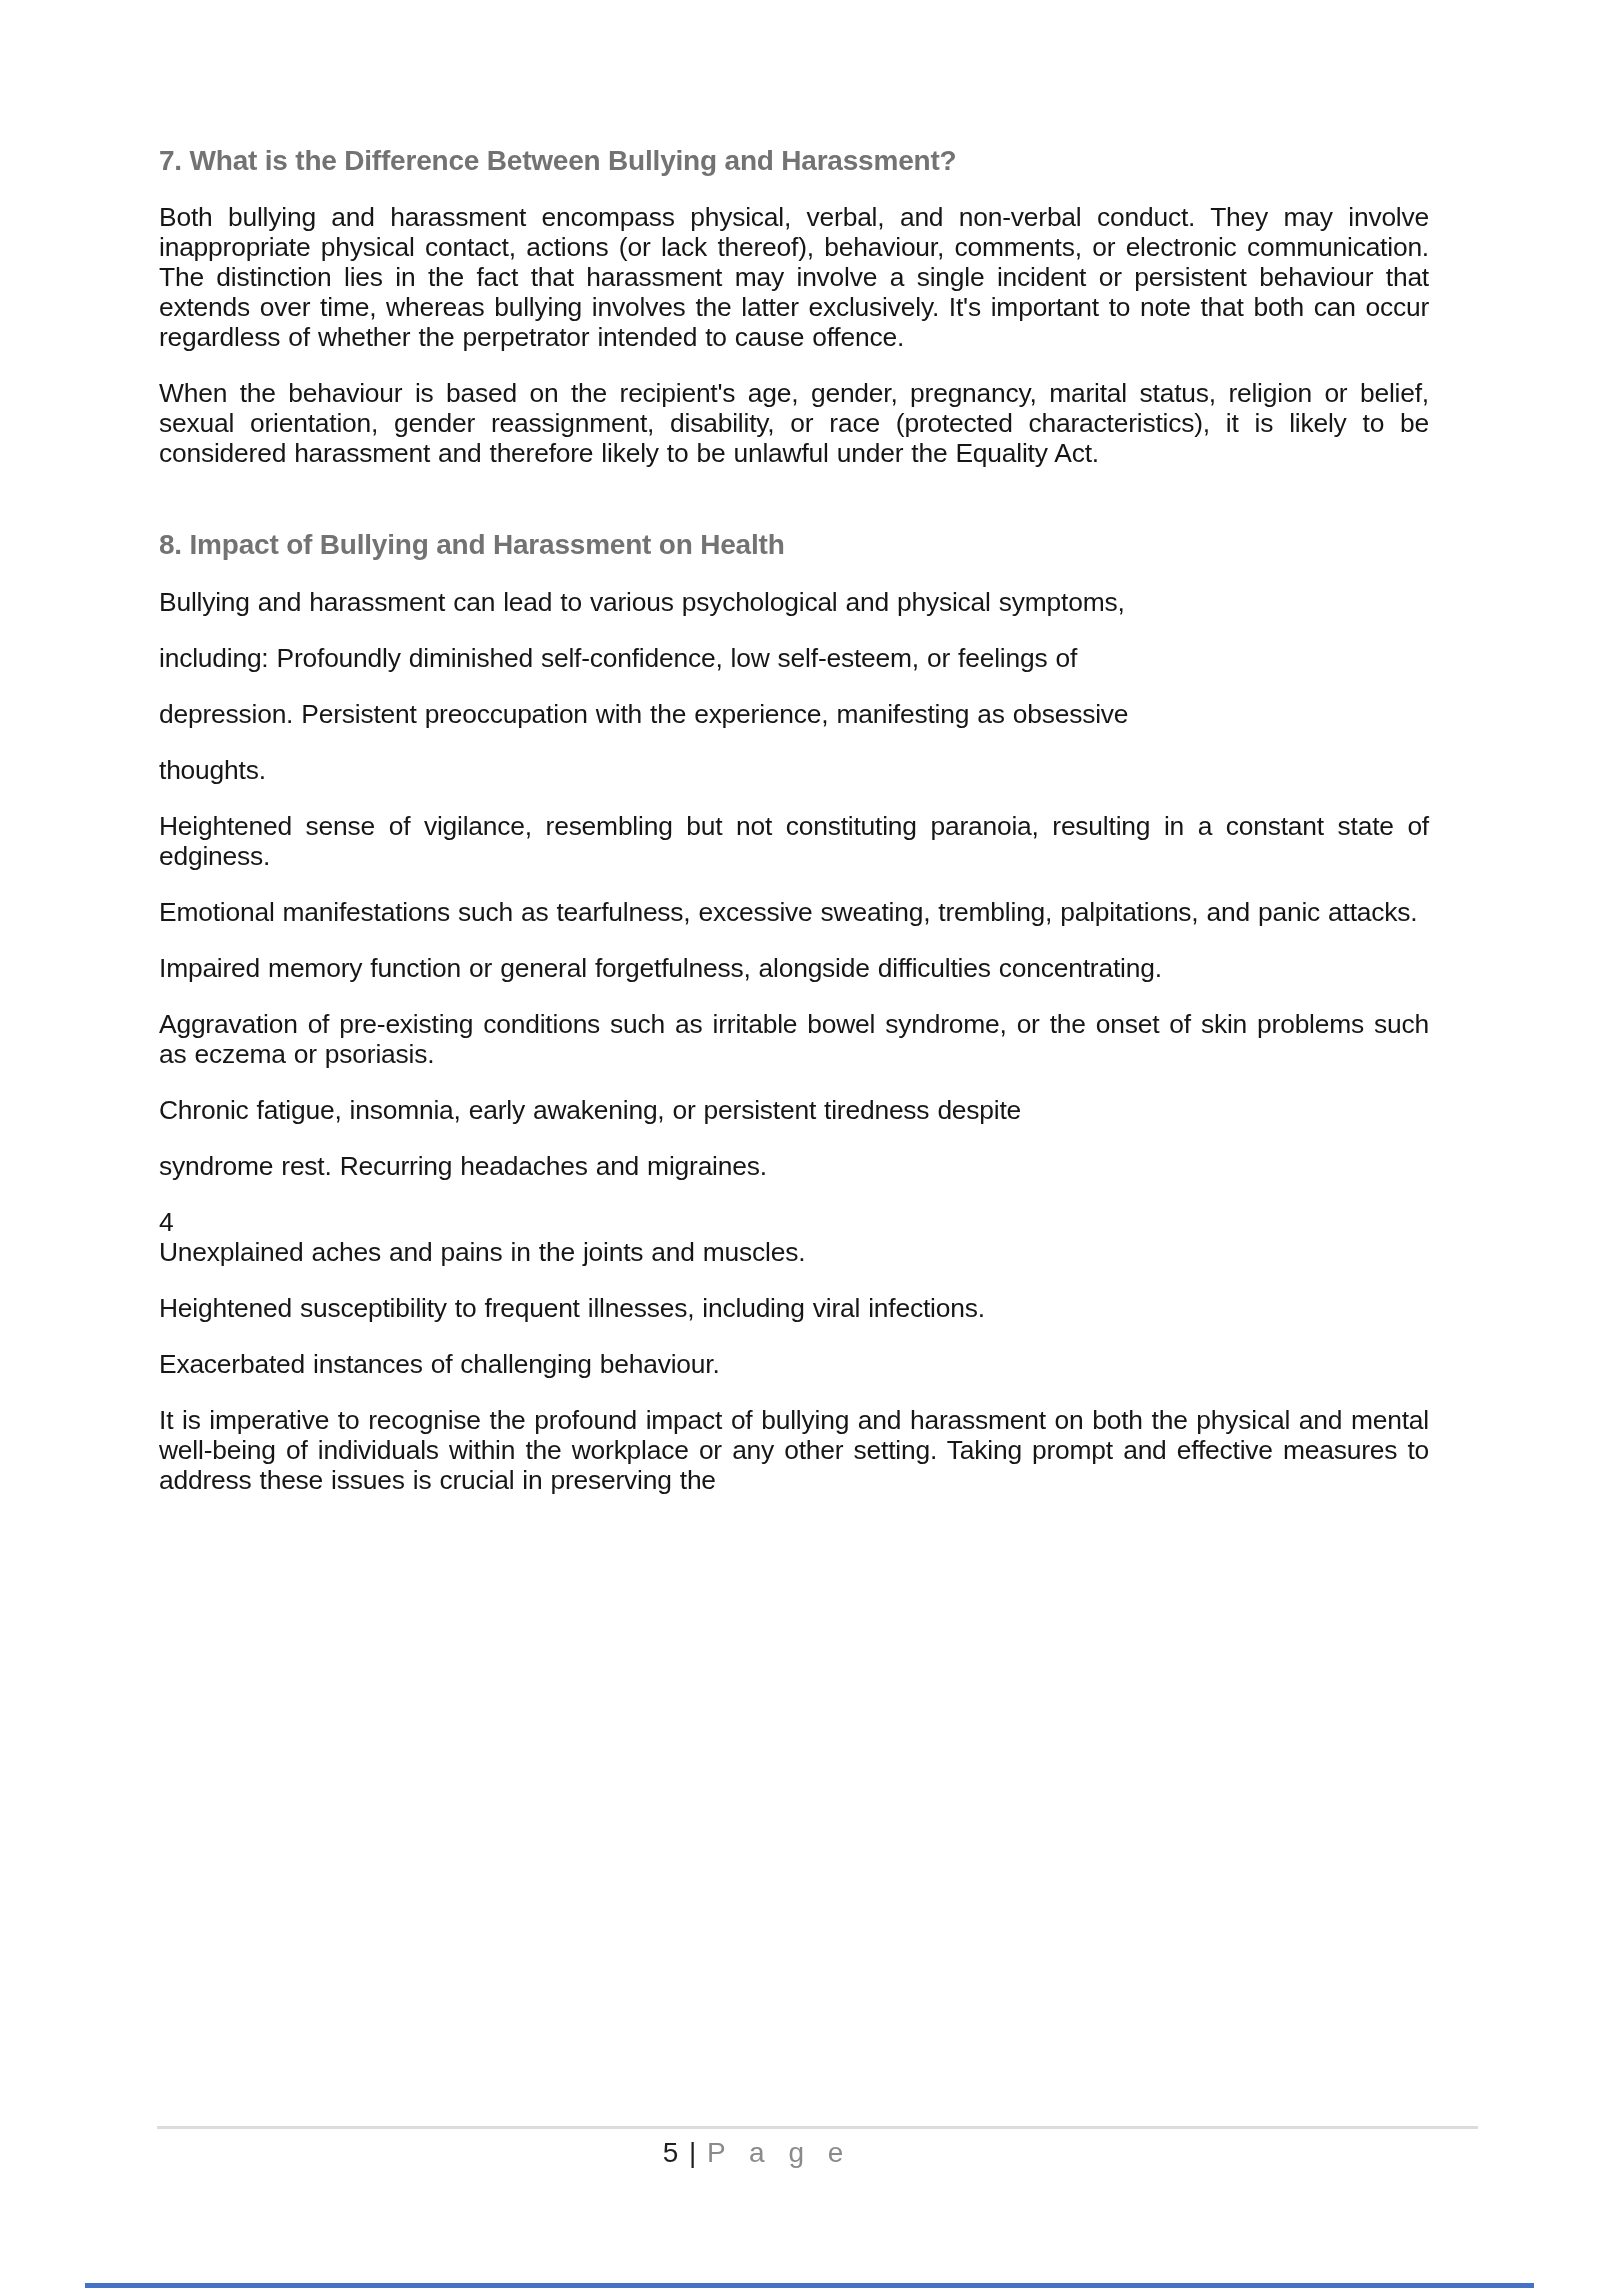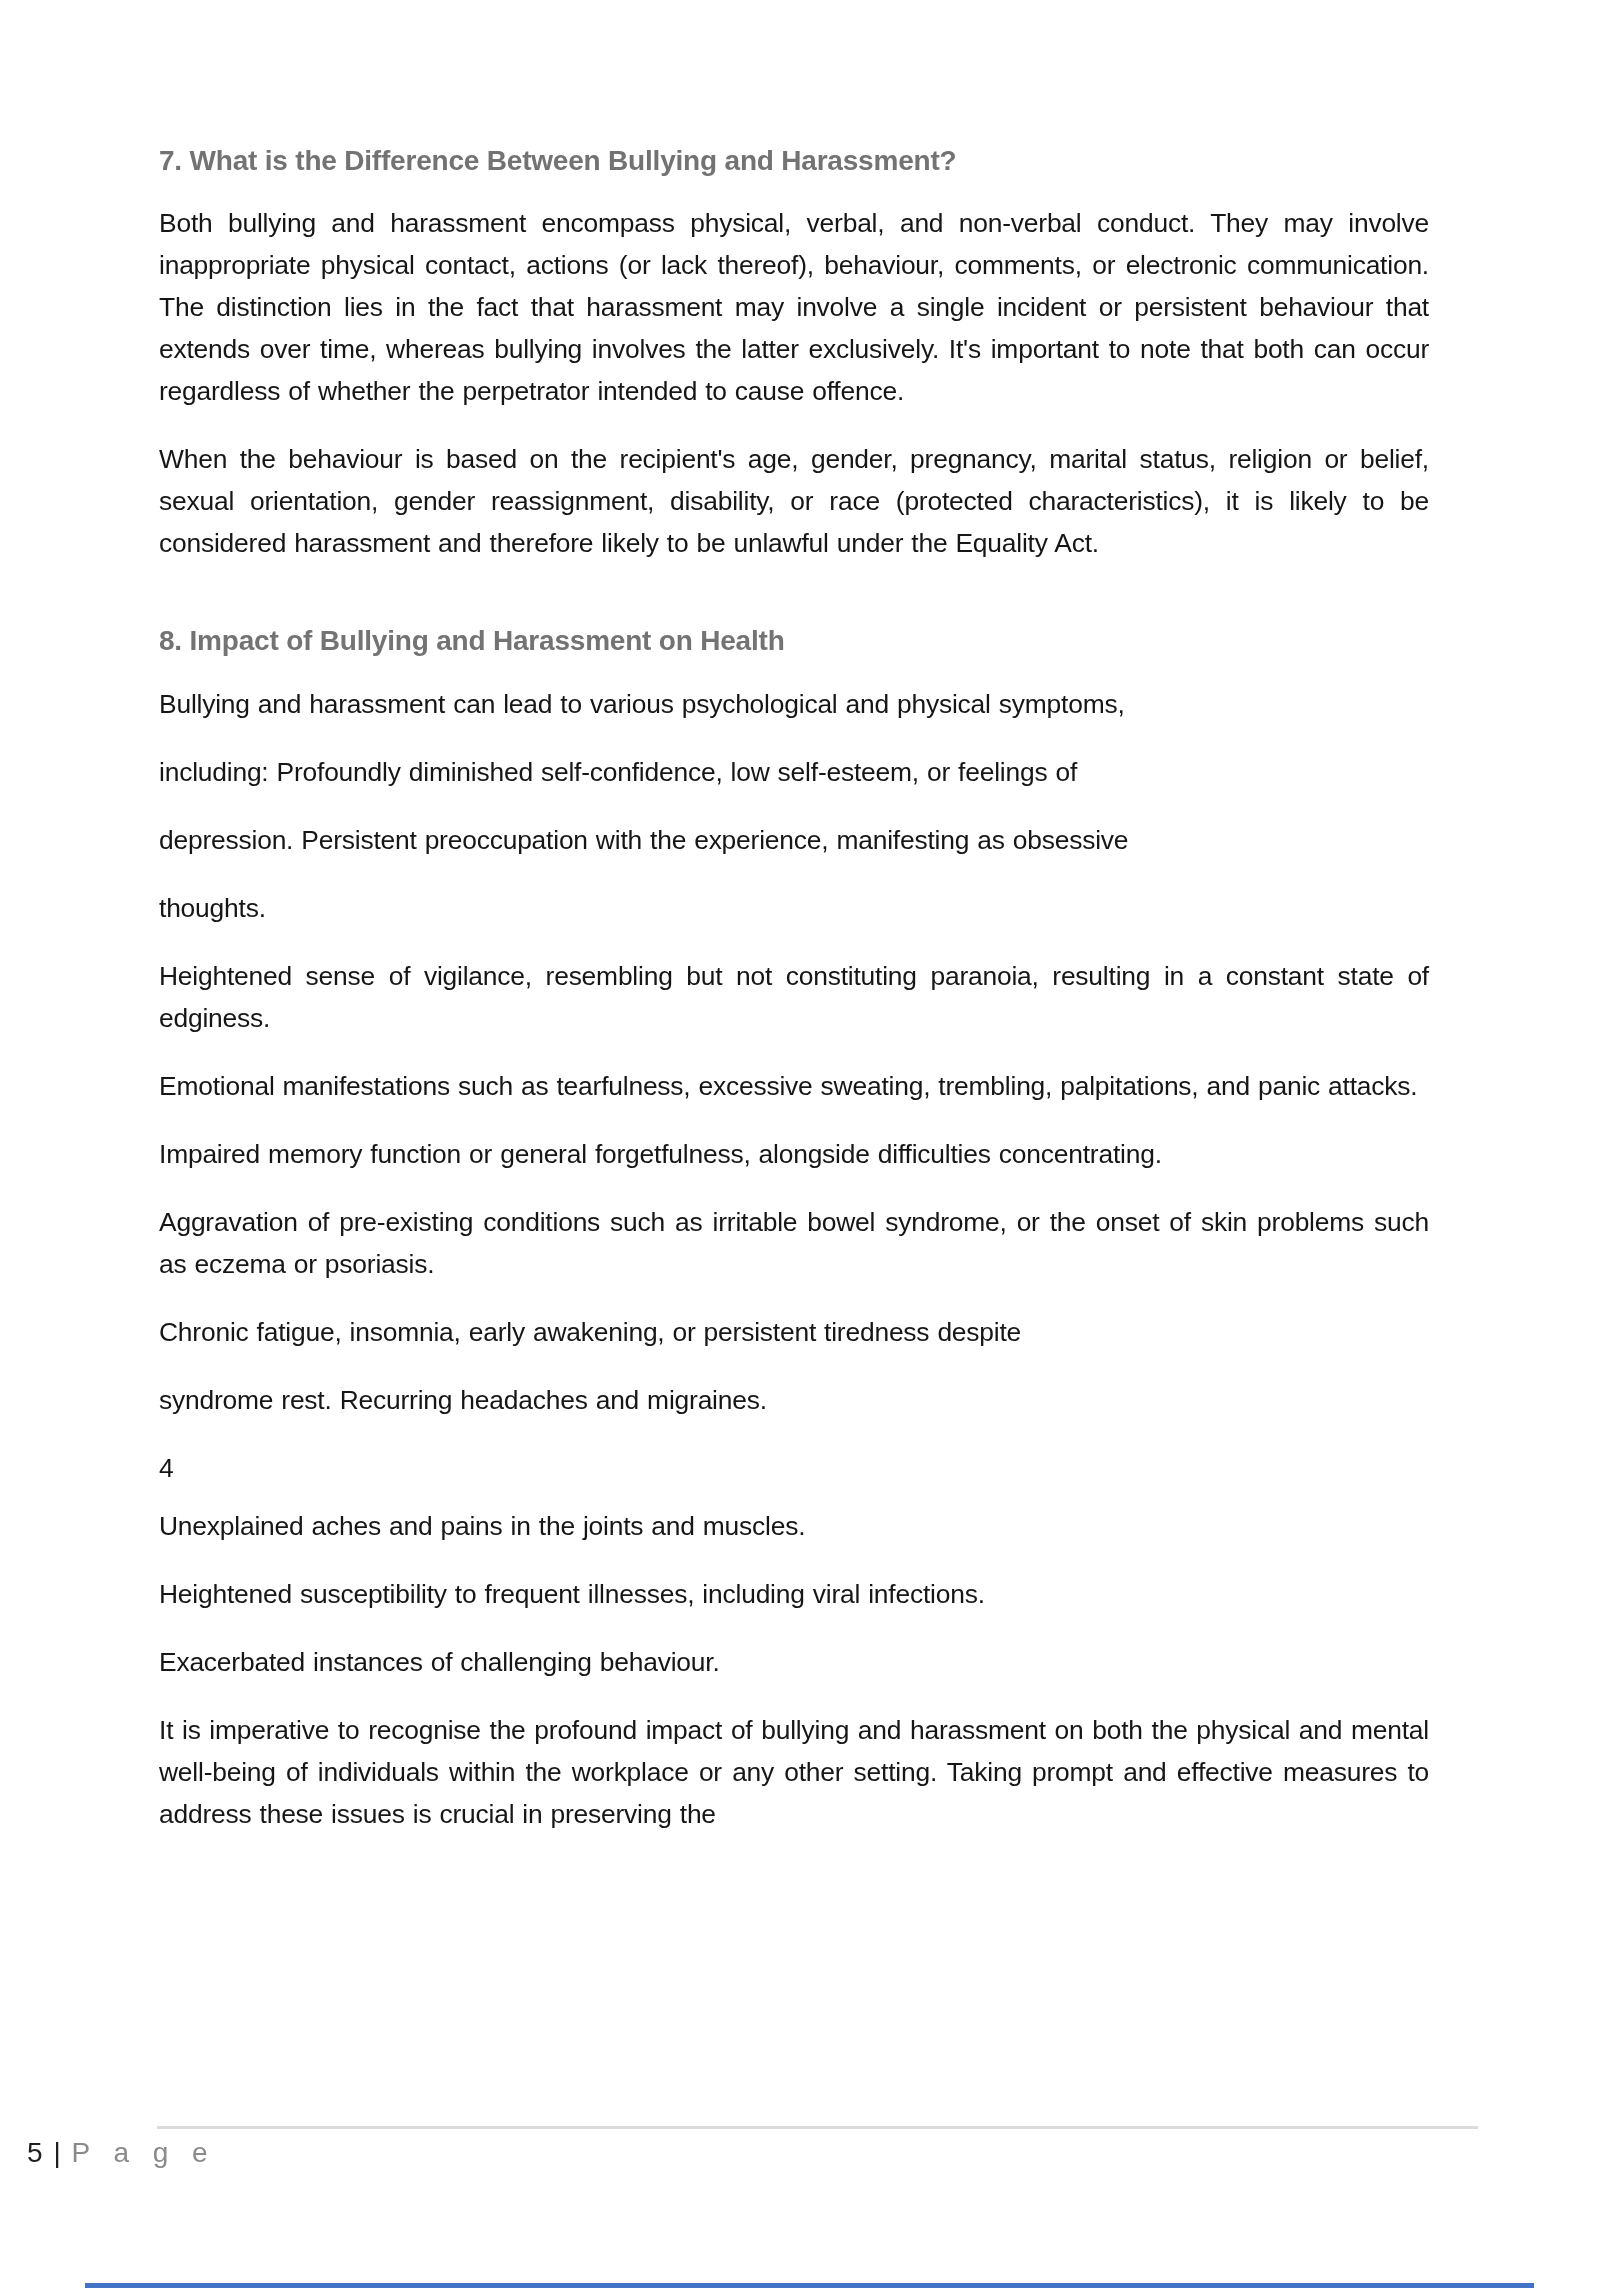--- a/index.html
+++ b/index.html
@@ -31,48 +31,47 @@
     line-height: 38px;
     font-weight: 700;
     color: #737373;
     margin: 0 0 22.4px 0;
     letter-spacing: -0.2px;
   }
   .heading-7 { margin-top: 142px; }
   .heading-8 { margin-top: 58px; }
   .para {
     font-size: 26.4px;
-    line-height: 42px;
+    line-height: 30px;
     text-align: justify;
-    margin: 16px 0 26px 0;
+    margin: 0 0 26px 0;
     color: #161616;
     letter-spacing: -0.2px;
     word-spacing: 0.9px;
   }
   .no-gap { margin-bottom: 0; }
   .last-para { margin-bottom: 0; }
   .footer-rule {
     position: absolute;
     left: 157px;
     top: 2126px;
     width: 1321px;
     height: 2.7px;
     background: #dcdcdc;
   }
   .page-footer {
     position: absolute;
     top: 2135px;
     left: 0;
     width: 1514px;
-    text-align: left;
+    text-align: center;
     font-size: 28px;
     line-height: 36px;
     letter-spacing: 3.6px;
     white-space: nowrap;
-    margin-left: 27px;
   }
   .page-footer .num { color: #1f1f1f; }
   .page-footer .sep { color: #1f1f1f; margin: 0 7.2px; }
   .page-footer .label { color: #8a8a8a; letter-spacing: 8px; }
   .bottom-accent-line {
     position: absolute;
     left: 85px;
     top: 2283px;
     width: 1449px;
     height: 5.4px;

